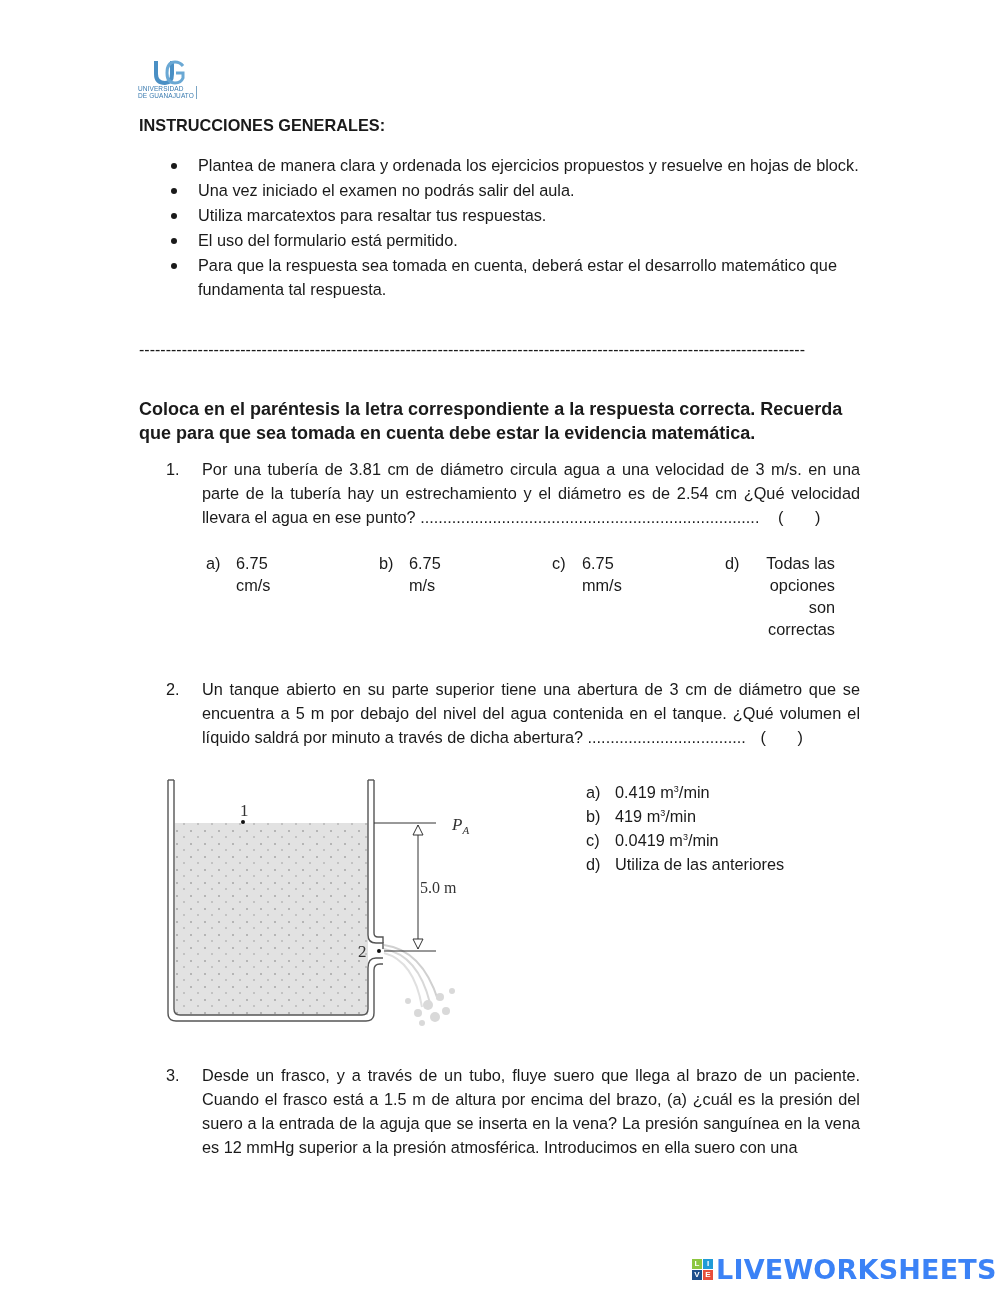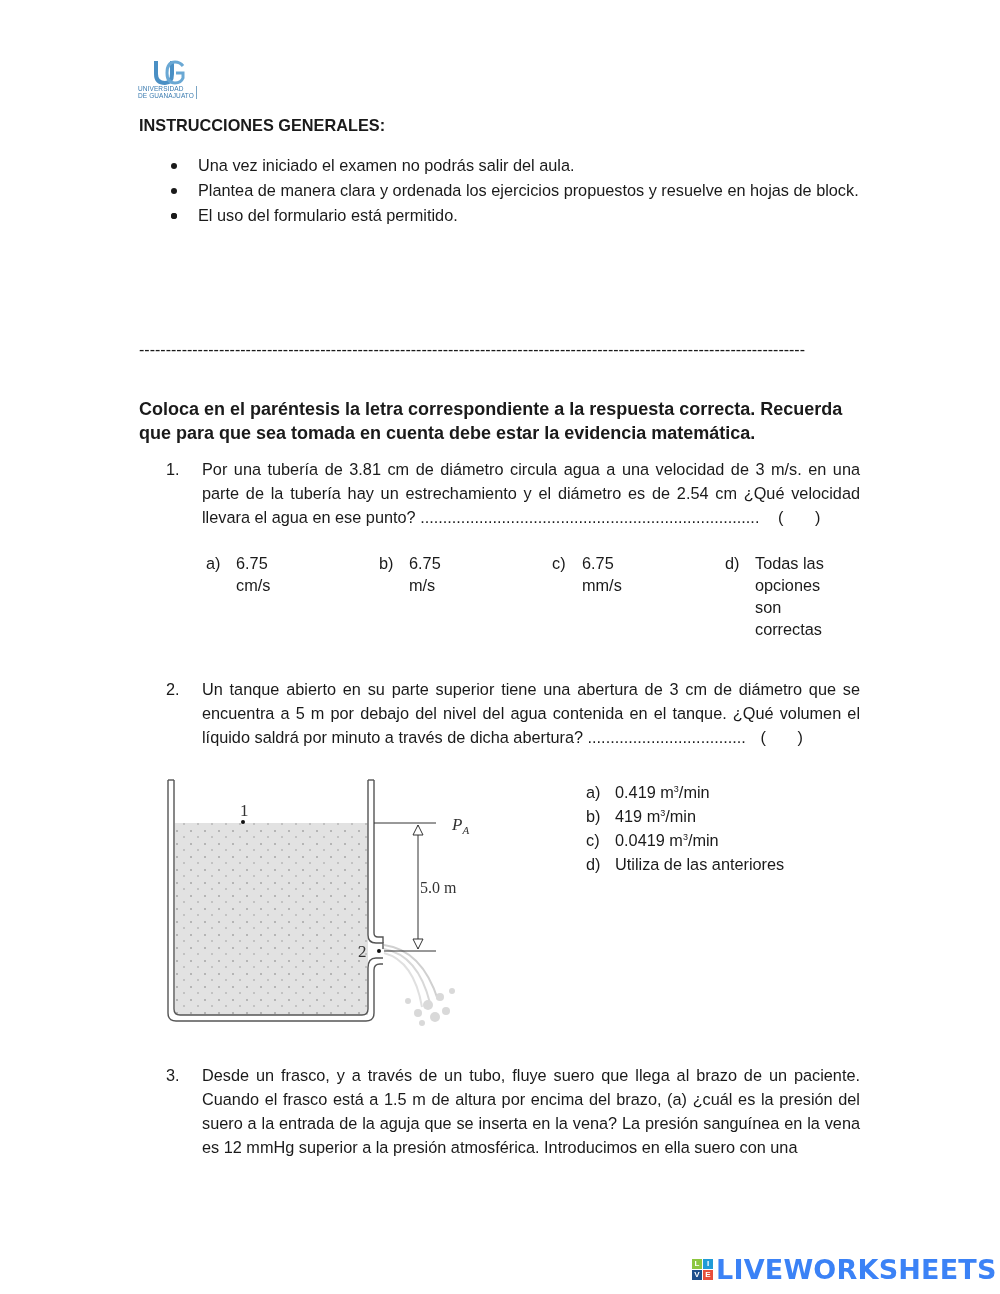--- a/index.html
+++ b/index.html
@@ -58,24 +58,25 @@
     </svg>
     <div class="name">
       <div>UNIVERSIDAD</div>
       <div>DE GUANAJUATO</div>
     </div>
   </div>
 
   <div class="instr-title">INSTRUCCIONES GENERALES:</div>
 
   <ul class="bullets">
+    <li><span class="dot"></span><span>Plantea de manera clara y ordenada los ejercicios propuestos y resuelve en hojas de block.</span></li>
     <li><span class="dot"></span><span>Una vez iniciado el examen no podrás salir del aula.</span></li>
-    <li><span class="dot"></span><span>Plantea de manera clara y ordenada los ejercicios propuestos y resuelve en hojas de block.</span></li>
-    <li><span class="dot"></span></li>
+    <li><span class="dot"></span><span>Utiliza marcatextos para resaltar tus respuestas.</span></li>
     <li><span class="dot"></span><span>El uso del formulario está permitido.</span></li>
+    <li><span class="dot"></span><span>Para que la respuesta sea tomada en cuenta, deberá estar el desarrollo matemático que fundamenta tal respuesta.</span></li>
   </ul>
 
   <div class="dashes">-----------------------------------------------------------------------------------------------------------------------------</div>
 
   <div class="section-title">Coloca en el paréntesis la letra correspondiente a la respuesta correcta. Recuerda que para que sea tomada en cuenta debe estar la evidencia matemática.</div>
 
   <div class="question" style="top:457px;">
     <span class="num">1.</span>
     <div class="body">
       <span>Por una tubería de 3.81 cm de diámetro circula agua a una velocidad de 3 m/s. en una parte de la tubería hay un estrechamiento y el diámetro es de 2.54 cm ¿Qué velocidad llevara el agua en ese punto? ...........................................................................</span>
@@ -91,21 +92,21 @@
     <div class="opt" style="left:173px;">
       <span class="ltr">b)</span>
       <span class="val">6.75 m/s</span>
     </div>
     <div class="opt" style="left:346px;">
       <span class="ltr">c)</span>
       <span class="val">6.75 mm/s</span>
     </div>
     <div class="opt" style="left:519px;">
       <span class="ltr">d)</span>
-      <span class="val" style="width:80px;">Todas las opciones son correctas</span>
+      <span class="val" style="width:80px;text-align:right;">Todas las opciones son correctas</span>
     </div>
   </div>
 
   <div class="question" style="top:677px;">
     <span class="num">2.</span>
     <div class="body">
       <span>Un tanque abierto en su parte superior tiene una abertura de 3 cm de diámetro que se encuentra a 5 m por debajo del nivel del agua contenida en el tanque. ¿Qué volumen el líquido saldrá por minuto a través de dicha abertura? ...................................</span>
       <span class="paren" style="margin-left:10px;">(       )</span>
     </div>
   </div>

